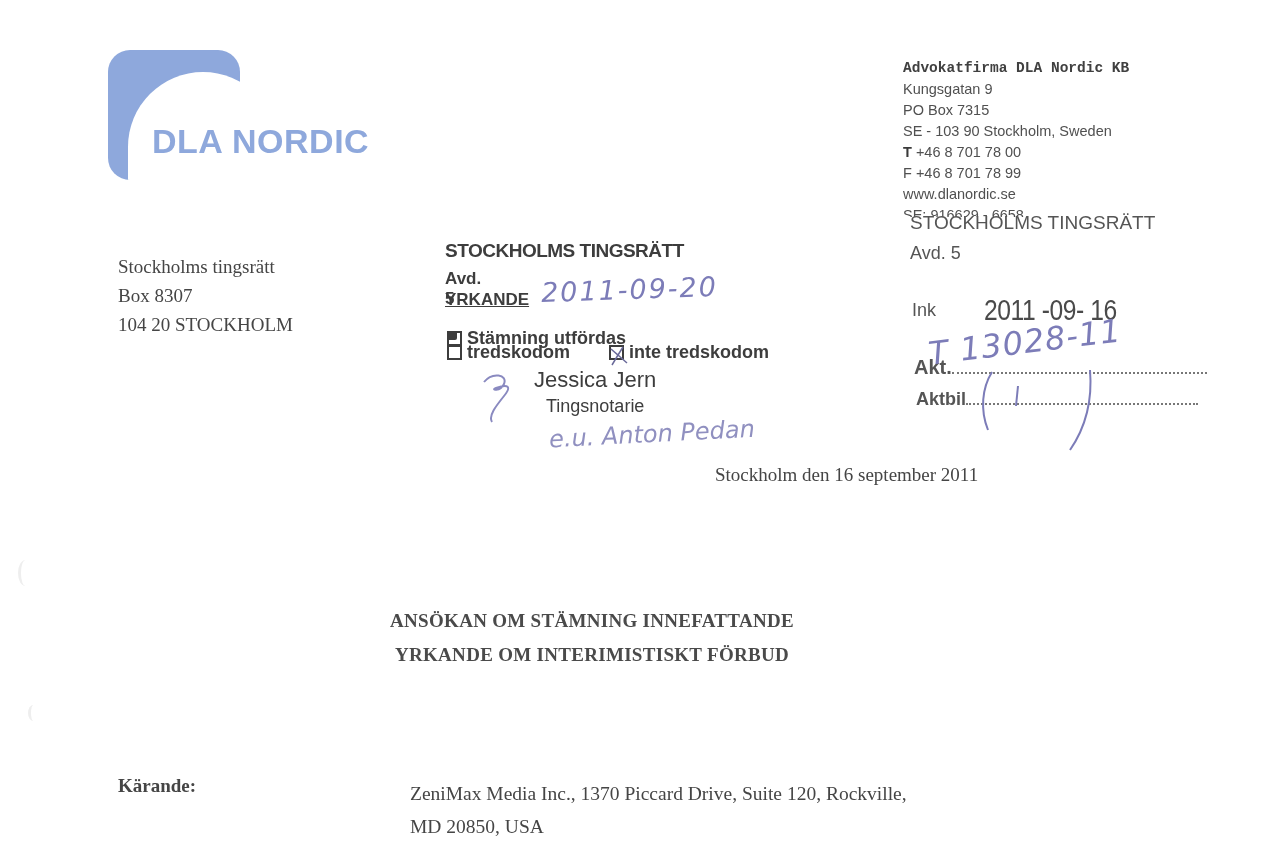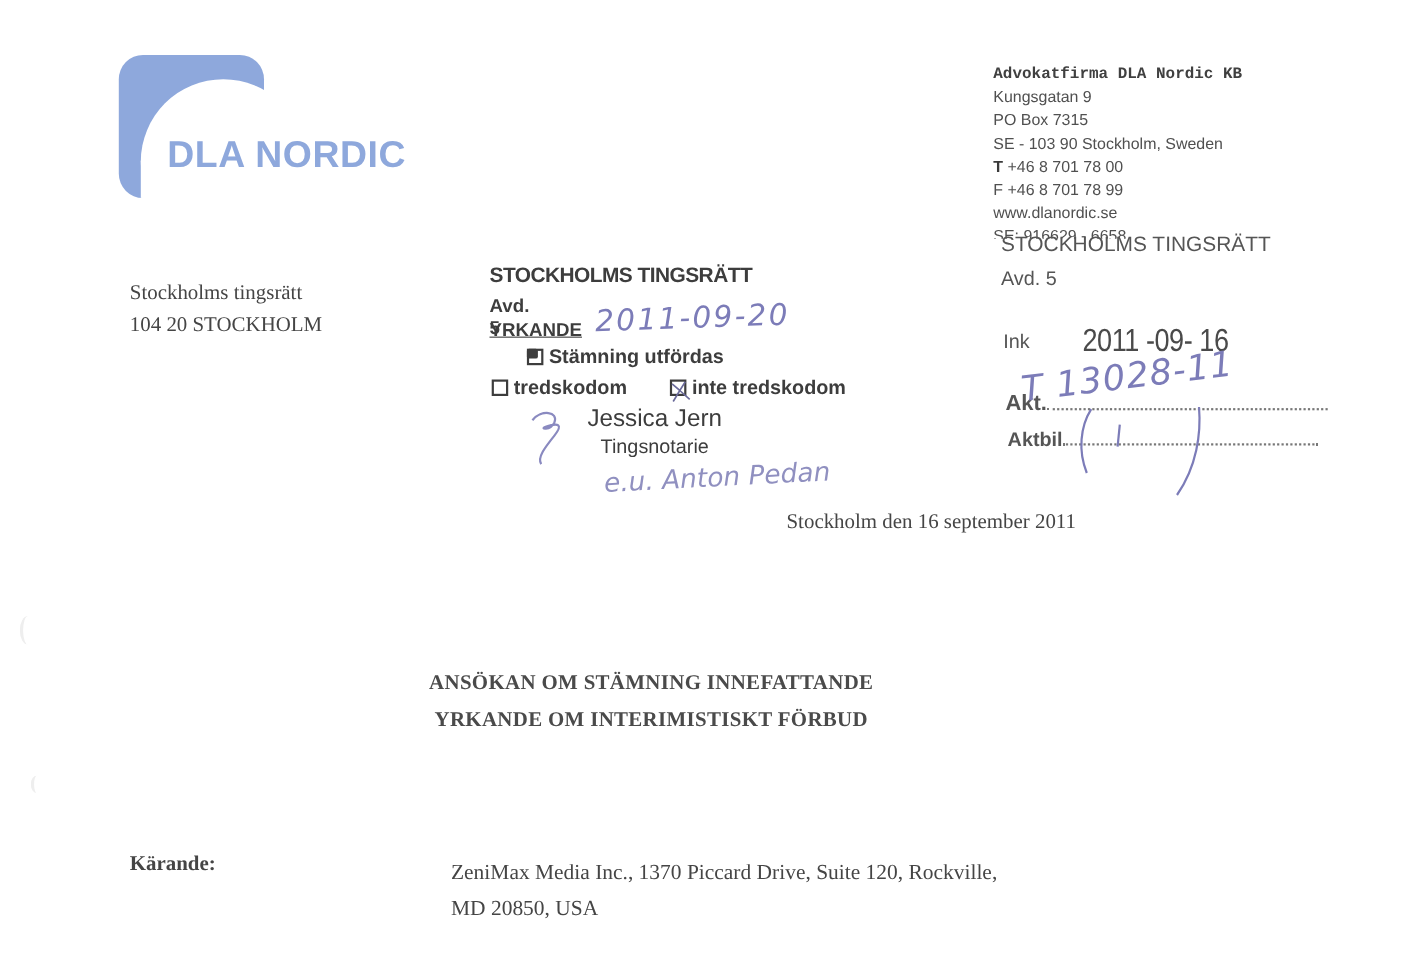--- a/index.html
+++ b/index.html
@@ -44,21 +44,21 @@
     #stamp { left: 445px; top: 240px; color: #3d3d3d; }
     #stamp .court { position: absolute; left: 0; top: 0; font-size: 19px; font-weight: bold; white-space: nowrap; letter-spacing: -0.5px; }
     #stamp .avd { position: absolute; left: 0; top: 29px; font-size: 17px; font-weight: bold; }
     #stamp .beslut { position: absolute; left: 0; top: 50px; font-size: 17px; font-weight: bold; text-decoration: underline; }
     #stamp .opt { position: absolute; font-size: 18px; font-weight: bold; white-space: nowrap; display: flex; align-items: center; }
     #stamp .box { display: inline-block; width: 11px; height: 11px; border: 2px solid #3d3d3d; margin-right: 5px; position: relative; }
     #stamp .box.checked::after {
       content: ""; position: absolute; left: -2px; top: -2px; width: 10px; height: 9px;
       background: #3d3d3d; border-radius: 2px;
     }
-    #stamp .o1 { left: 2px; top: 74px; margin-left: 32px; }
+    #stamp .o1 { left: 2px; top: 88px; }
     #stamp .o2 { left: 2px; top: 102px; }
     #stamp .o3 { left: 164px; top: 102px; }
     #stamp .sig-name { position: absolute; left: 89px; top: 127px; font-size: 22px; white-space: nowrap; }
     #stamp .sig-title { position: absolute; left: 101px; top: 156px; font-size: 18px; white-space: nowrap; }
 
     .hand { font-family: "DejaVu Sans", sans-serif; font-style: italic; color: #7c7cb8; font-weight: normal; }
     #hw-date { left: 541px; top: 274px; font-size: 27px; letter-spacing: 2px; transform: rotate(-2deg); }
     #hw-cu { left: 549px; top: 420px; font-size: 24px; transform: rotate(-3deg); color: #9090c0; }
     #hw-init { left: 478px; top: 366px; }
 
@@ -104,20 +104,21 @@
   <div class="line">PO Box 7315</div>
   <div class="line">SE - 103 90 Stockholm, Sweden</div>
   <div class="line tf"><b>T</b> <span>+46 8 701 78 00</span></div>
   <div class="line tf"><span>F</span> <span>+46 8 701 78 99</span></div>
   <div class="line">www.dlanordic.se</div>
   <div class="line" style="height:12px; overflow:hidden;">SE: 916629 - 6658</div>
 </div>
 
 <div id="recipient" class="abs serif">
   <div>Stockholms tingsrätt</div>
+  <div>Box 8307</div>
   <div>104 20 STOCKHOLM</div>
 </div>
 
 <div id="stamp" class="abs sans">
   <div class="court">STOCKHOLMS TINGSRÄTT</div>
   <div class="avd">Avd. 5</div>
   <div class="beslut">YRKANDE</div>
   <div class="opt o1">
     <span class="box checked"></span>
     <span>Stämning utfördas</span>

